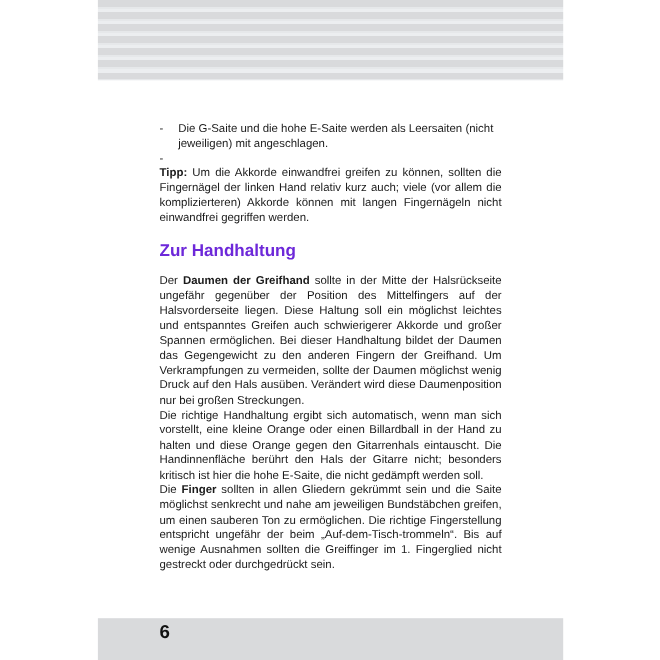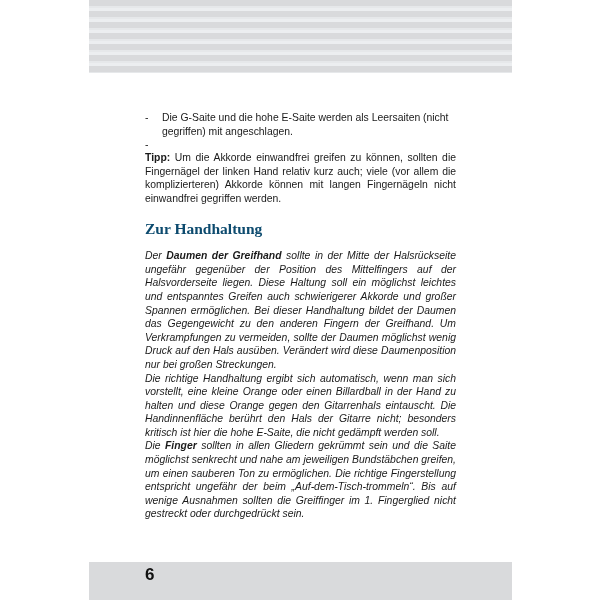--- a/index.html
+++ b/index.html
@@ -82,46 +82,45 @@
     }
     .tip {
       margin-top: 13px;
       text-align: justify;
     }
     .tip .tip-label {
       font-weight: bold;
       margin-top: 44px;
     }
     h2.section-heading {
-      font-family: Liberation Serif, serif;
+      font-family: Liberation Sans, sans-serif;
       font-size: 15.5px;
       font-weight: bold;
       margin: 16px 0 14px 0;
-      color: #0c4a6e;
+      color: #6d28d9;
     }
     .para {
       text-align: justify;
       margin: 0;
-      font-style: italic;
     }
     .para b {
       font-weight: bold;
     }
   </style>
 </head>
 <body>
 
 <div class="page">
   <div class="header-band"></div>
 
   <div class="content">
     <ul class="bullets">
       <li>
         <span class="dash">-</span>
-        <span>Die G-Saite und die hohe E-Saite werden als Leersaiten (nicht gegriffen) mit angeschlagen.</span>
+        <span>Die G-Saite und die hohe E-Saite werden als Leersaiten (nicht jeweiligen) mit angeschlagen.</span>
       </li>
       <li>
         <span class="dash">-</span>
       </li>
     </ul>
 
     <p class="tip"><span class="tip-label">Tipp:</span><span> Um die Akkorde einwandfrei greifen zu können, sollten die Fingernägel der linken Hand relativ kurz auch; viele (vor allem die komplizierteren) Akkorde können mit langen Fingernägeln nicht einwandfrei gegriffen werden.</span></p>
 
     <h2 class="section-heading">Zur Handhaltung</h2>
 

